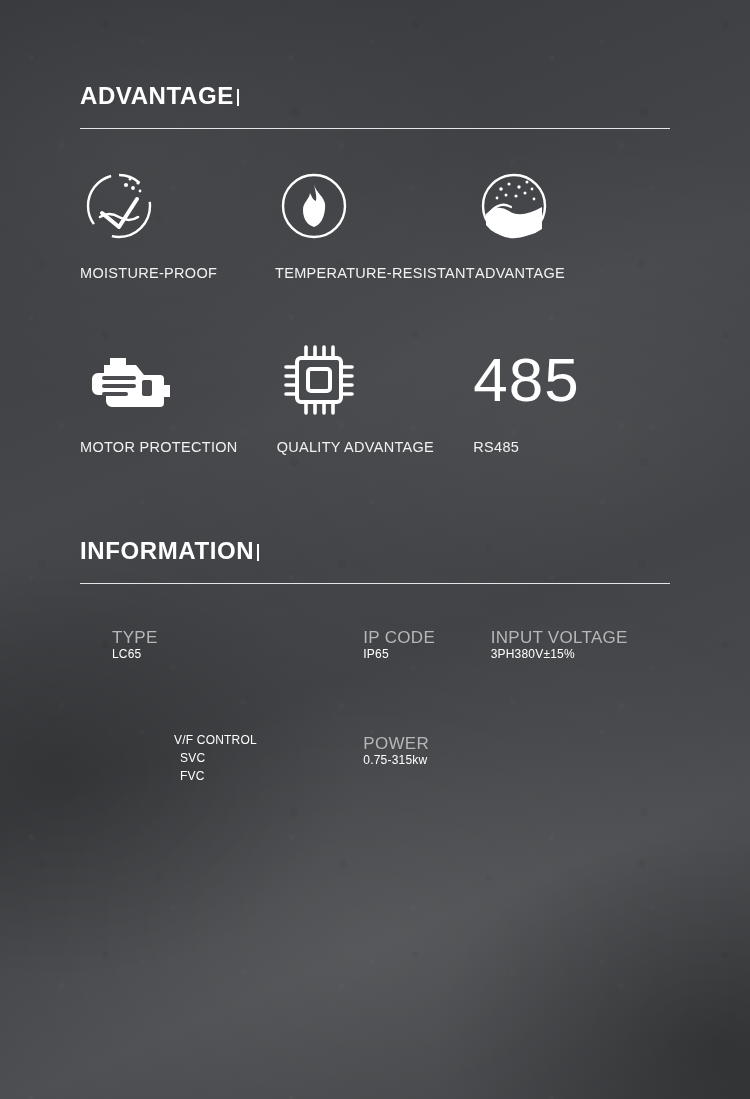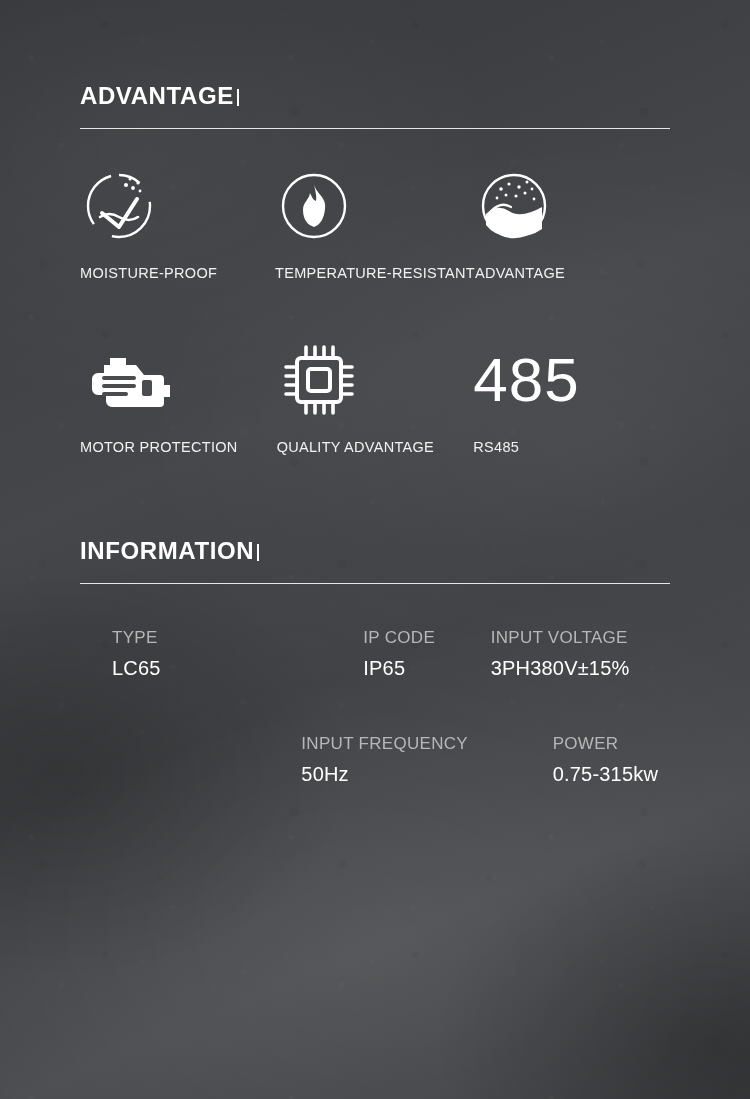--- a/index.html
+++ b/index.html
@@ -128,23 +128,22 @@
   }
   .info-field {
     min-height: 78px;
   }
   .info-key {
     font-size: 17px;
     color: #b6b7b8;
     letter-spacing: 0.3px;
   }
   .info-val {
-    font-size: 20px;
+    font-size: 12px;
     color: #ffffff;
-    margin-top: 10px;
     letter-spacing: 0.2px;
     line-height: 1.0;
   }
   .info-val .sub {
     display: block;
     margin-top: 6px;
     padding-left: 6px;
   }
   .info-col-right {
     padding-left: 62px;
@@ -285,26 +284,27 @@
           <div class="info-key">IP CODE</div>
           <div class="info-val">IP65</div>
         </div>
 
         <div class="info-field">
           <div class="info-key">INPUT VOLTAGE</div>
           <div class="info-val">3PH380V±15%</div>
         </div>
 
         <div class="info-field info-col-right">
-        </div>
-
-        <div class="info-field">
-          <div class="info-key">INPUT FREQUENCY</div>
-          <div class="info-val">50Hz</div>
-        </div>
+          <div class="info-val">
+            <span>V/F CONTROL</span>
+            <span class="sub">SVC</span>
+            <span class="sub">FVC</span>
+          </div>
+        </div>
+
 
         <div class="info-field info-col-right">
           <div class="info-key">POWER</div>
           <div class="info-val">0.75-315kw</div>
         </div>
 
       </div>
     </div>
 
   </div>

